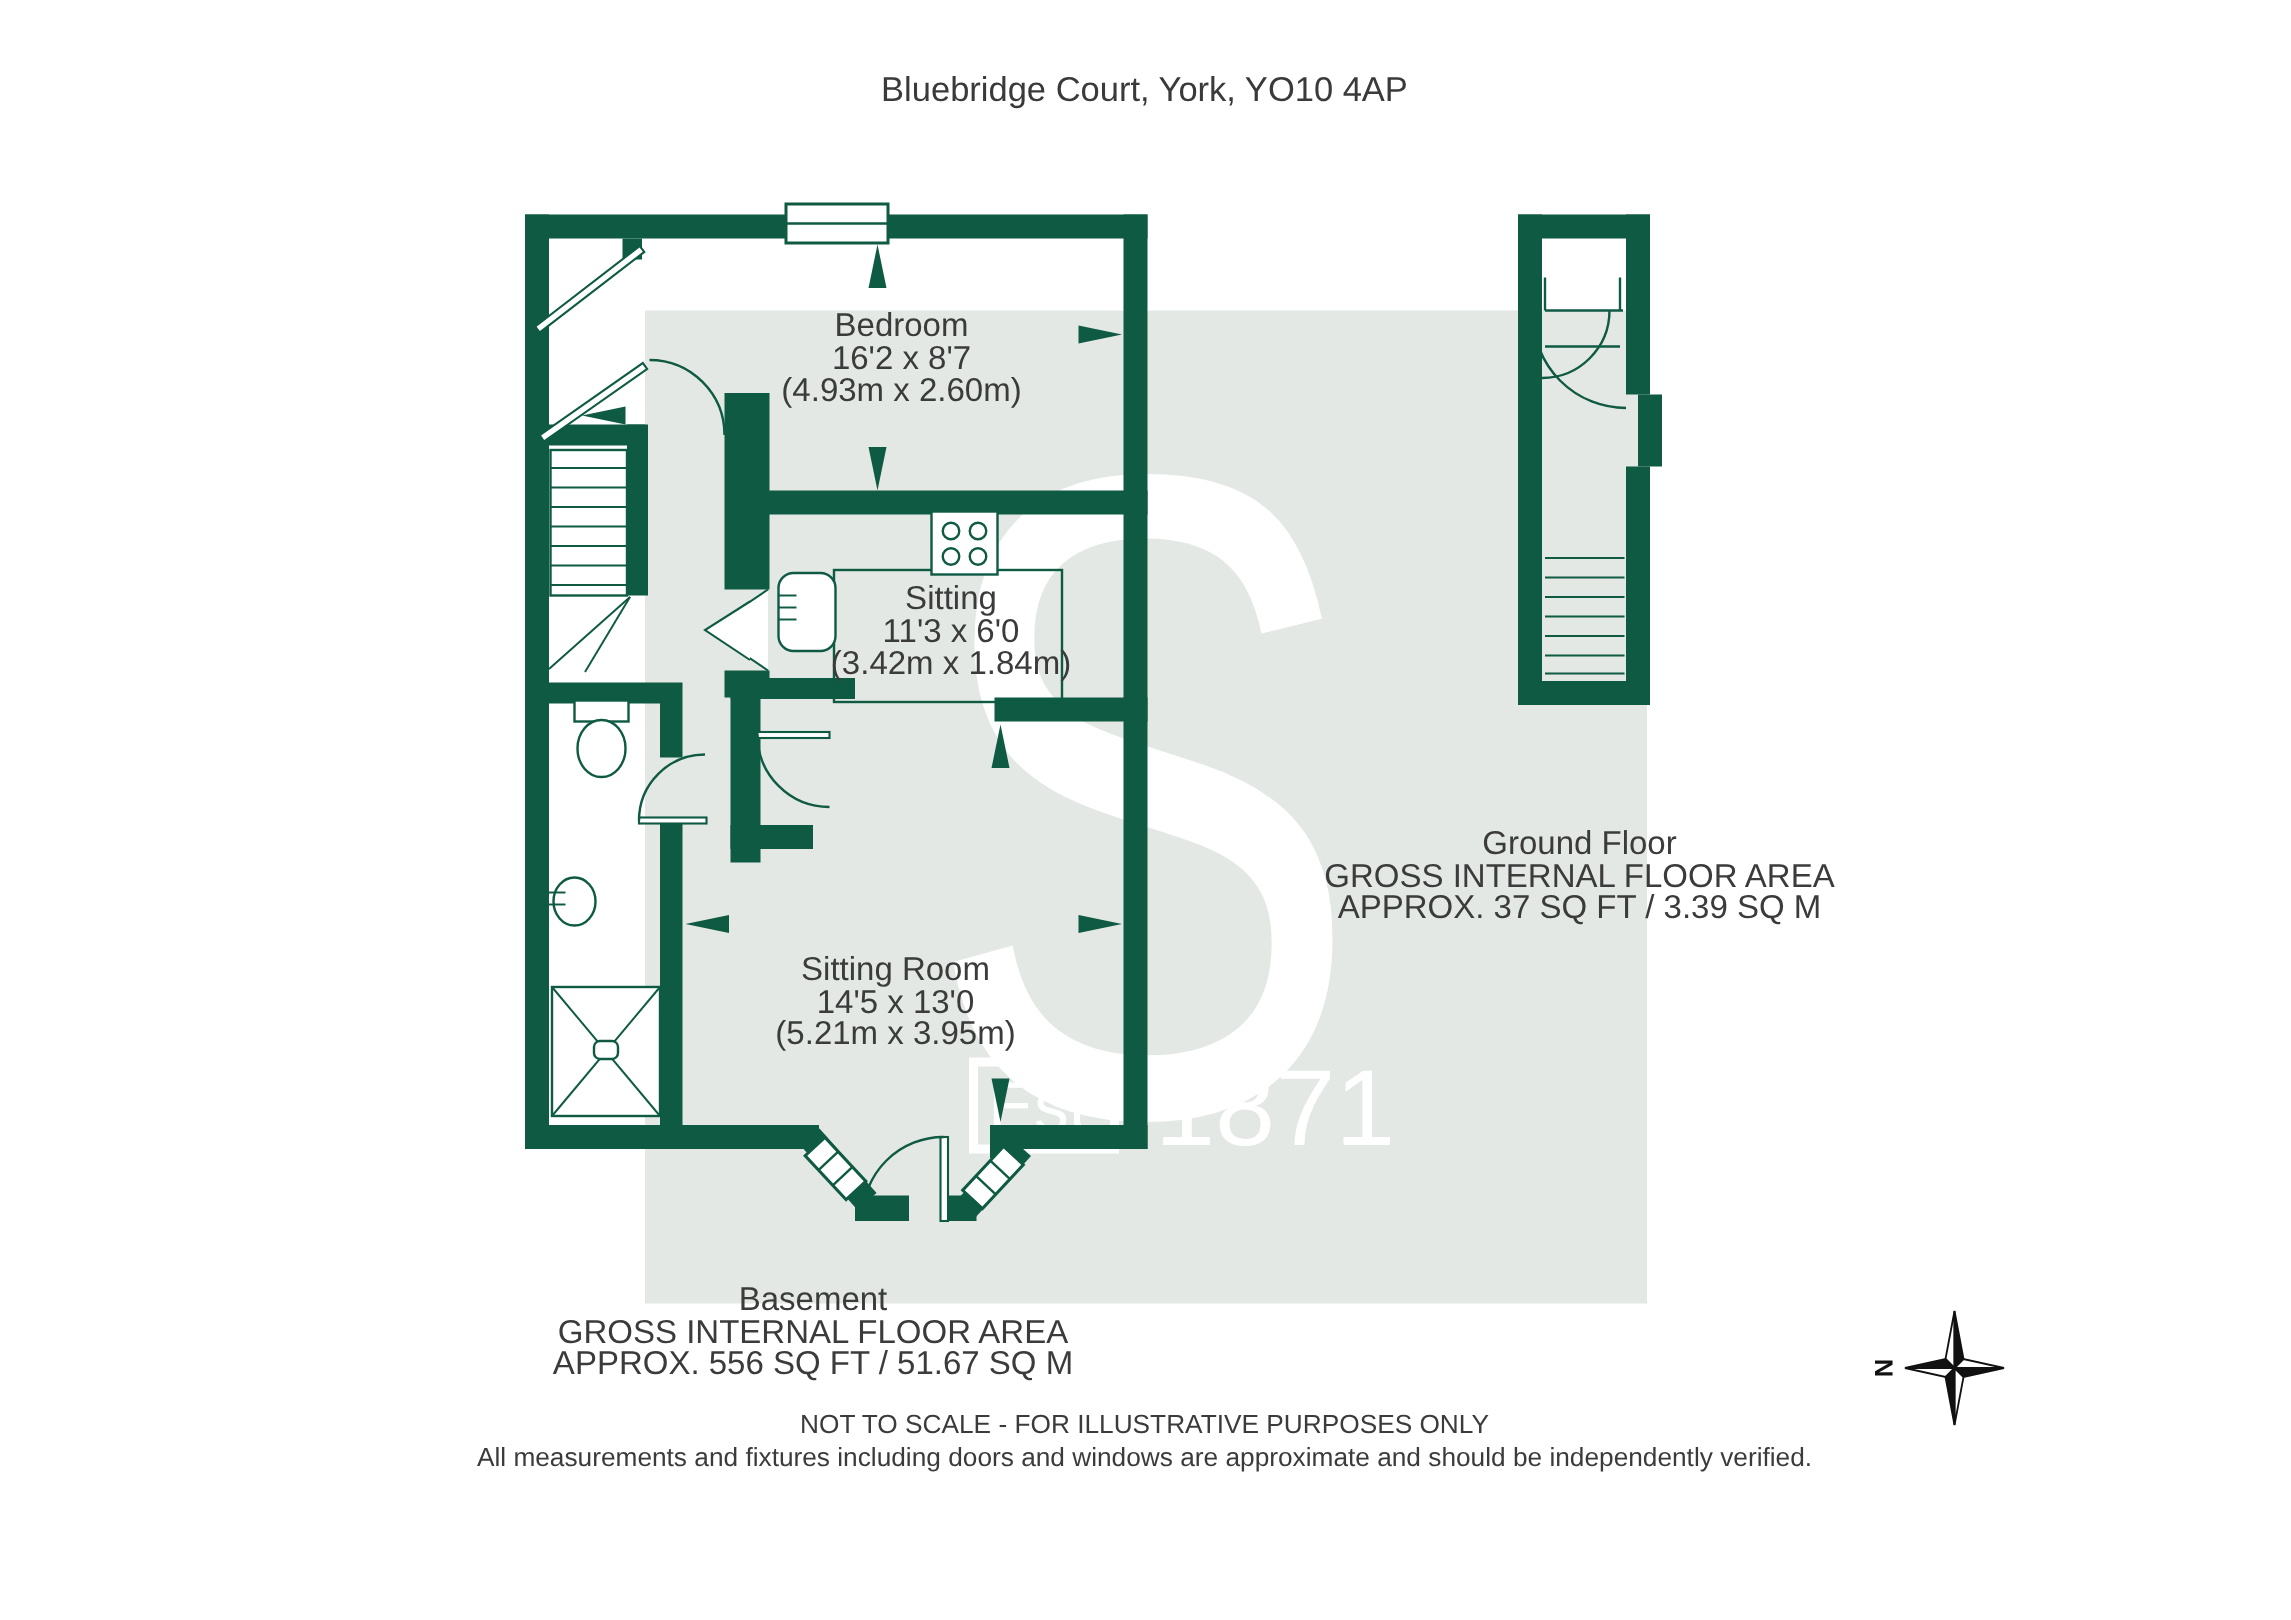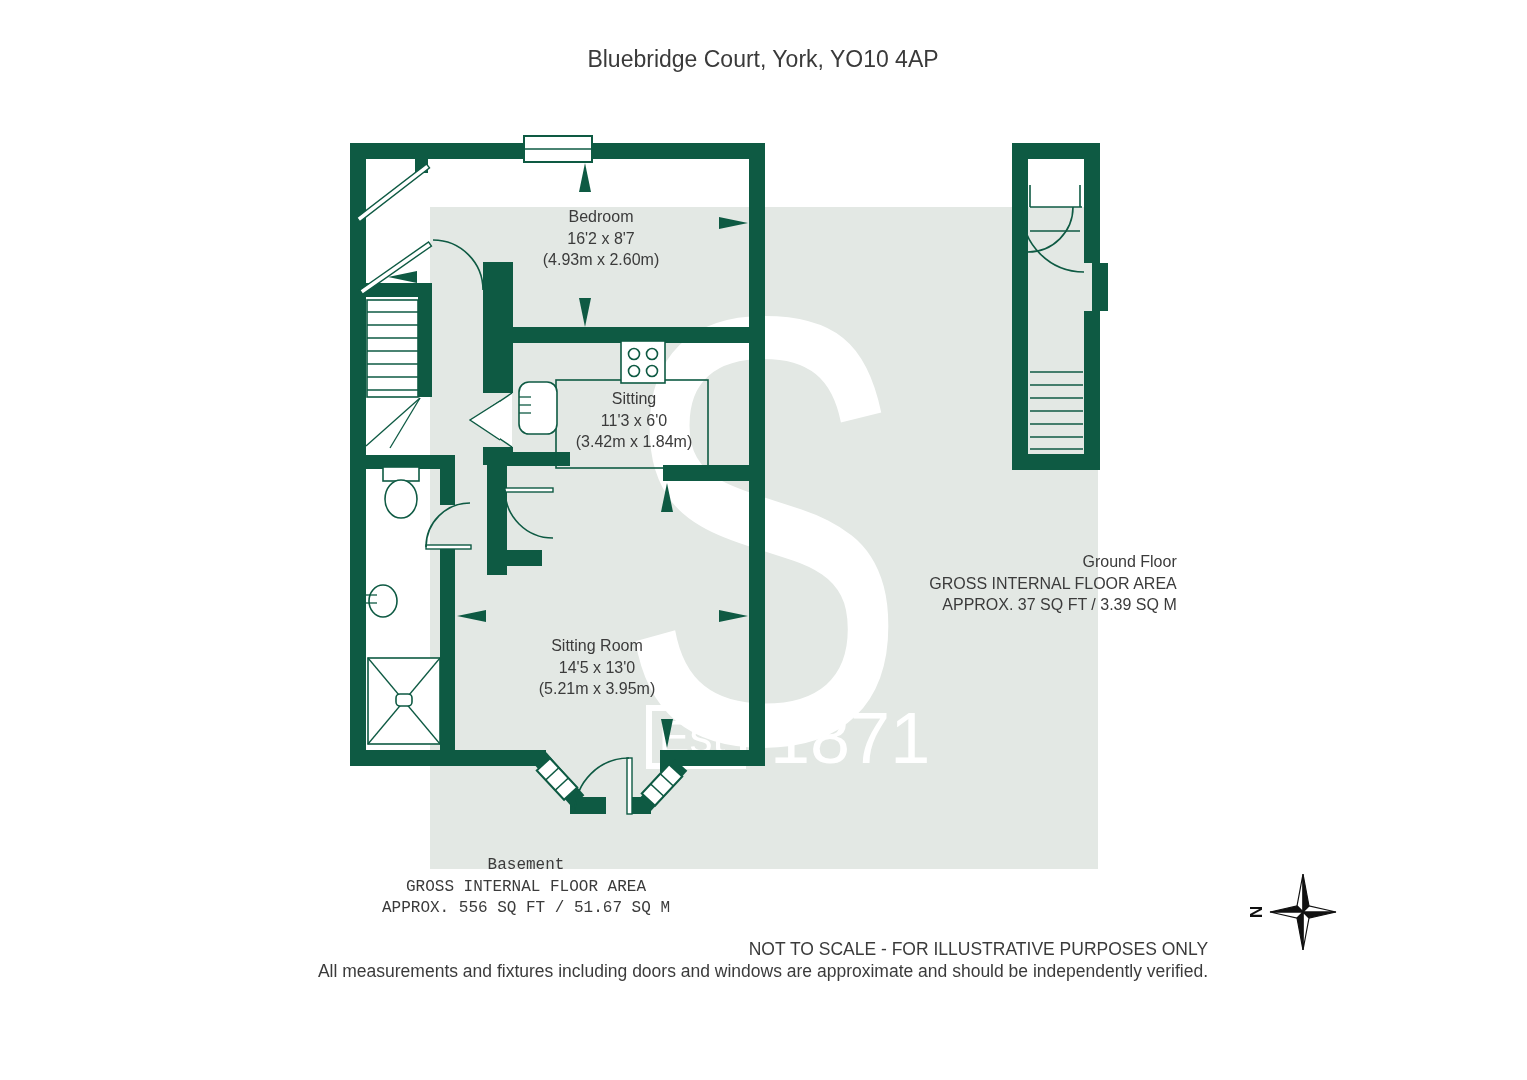--- a/index.html
+++ b/index.html
@@ -1,21 +1,21 @@
 <!DOCTYPE html>
 <html><head>
 <meta charset="utf-8">
 <style>
   html,body{margin:0;padding:0;background:#ffffff;}
   #stage{position:relative;width:1527px;height:1080px;background:#ffffff;overflow:hidden;
          font-family:"Liberation Sans", sans-serif;}
   .label{position:absolute;transform:translateX(-50%);text-align:center;color:#3b3b3b;
-         font-size:16px;line-height:21.5px;white-space:nowrap;}
+         font-size:22px;line-height:21.5px;white-space:nowrap;}
   .title{position:absolute;transform:translateX(-50%);font-size:23px;color:#3a3a3a;white-space:nowrap;}
-  .footer{position:absolute;transform:translateX(-50%);text-align:right;color:#3b3b3b;
+  .footer{position:absolute;transform:translateX(-50%);text-align:center;color:#3b3b3b;
           font-size:17.5px;line-height:22.2px;white-space:nowrap;}
   svg{position:absolute;left:0;top:0;}
   .win{fill:#ffffff;stroke-width:2px;}
   .thin{fill:none;stroke-width:1.6px;}
   .fx{fill:#ffffff;stroke-width:1.6px;}
   .leaf{fill:#ffffff;stroke-width:1.4px;}
   .tread{stroke-width:1.3px;}
   .wm-s{fill:#ffffff;font-size:610px;font-family:"Liberation Sans",sans-serif;}
   .wm-est{fill:#ffffff;font-size:46px;font-family:"Liberation Sans",sans-serif;}
   .wm-year{fill:#ffffff;font-size:72px;font-family:"Liberation Sans",sans-serif;}
@@ -222,27 +222,27 @@
     <div>11'3 x 6'0</div>
     <div>(3.42m x 1.84m)</div>
   </div>
 
   <div class="label" style="left:597px;top:635px;">
     <div>Sitting Room</div>
     <div>14'5 x 13'0</div>
     <div>(5.21m x 3.95m)</div>
   </div>
 
-  <div class="label" style="left:1053px;top:551px;text-align:right;">
+  <div class="label" style="left:1053px;top:551px;">
     <div>Ground Floor</div>
     <div>GROSS INTERNAL FLOOR AREA</div>
     <div>APPROX. 37 SQ FT / 3.39 SQ M</div>
   </div>
 
-  <div class="label" style="left:526px;top:855px;font-family:Liberation Mono, monospace;">
+  <div class="label" style="left:542px;top:855px;">
     <div>Basement</div>
     <div>GROSS INTERNAL FLOOR AREA</div>
     <div>APPROX. 556 SQ FT / 51.67 SQ M</div>
   </div>
 
   <div class="footer" style="left:763px;top:938px;">
     <div>NOT TO SCALE - FOR ILLUSTRATIVE PURPOSES ONLY</div>
     <div>All measurements and fixtures including doors and windows are approximate and should be independently verified.</div>
   </div>
 

